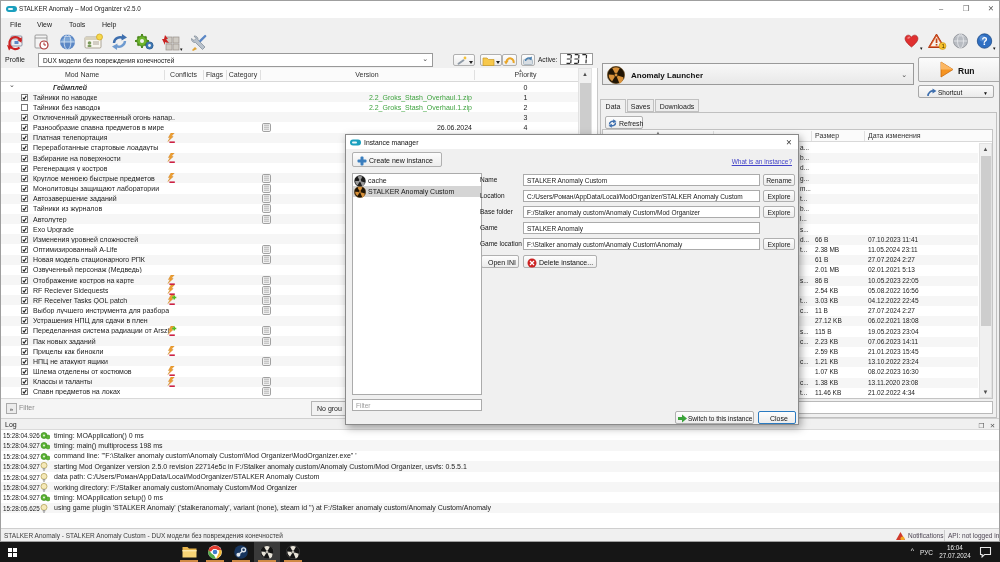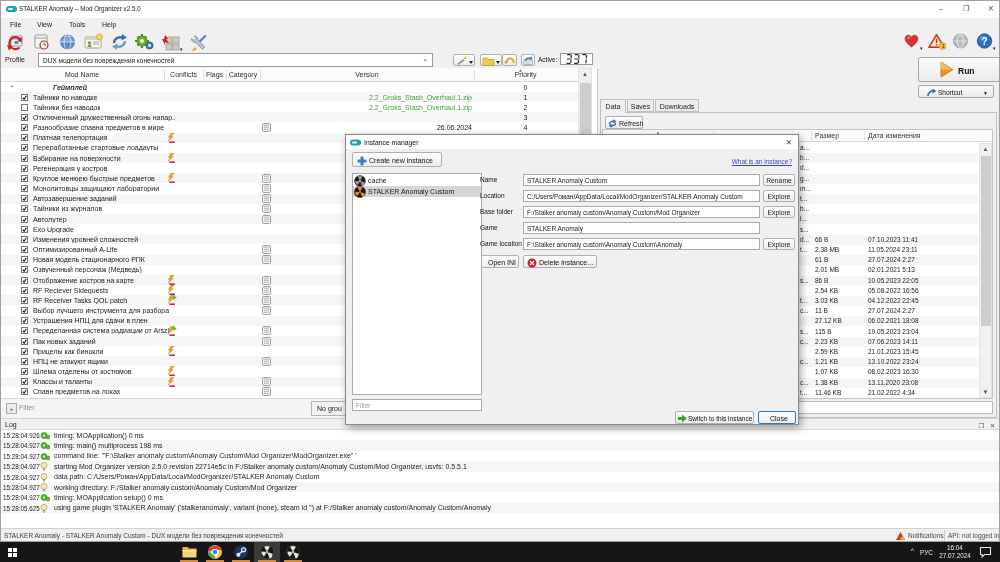--- a/index.html
+++ b/index.html
@@ -790,20 +790,33 @@
       <div class="sarrow" style="bottom:2px">▼</div>
     </div>
     <div class="filterbar">
       <div class="fexp">»</div>
       <span class="ftext">Filter</span>
       <div class="groupcombo">No grou</div>
     </div>
   </div>
 
   <div class="rightpanel">
+    <div class="launchcombo">
+      <span style="position:absolute;left:4px;top:2px"><svg viewBox="0 0 15 15" width="18" height="18">
+            <circle cx="7.5" cy="7.5" r="7.2" fill="#201505" stroke="#6b4a1a" stroke-width="0.5"></circle>
+            <g fill="#d8913a">
+              <path d="M7.5 7.5 L4.4 1.9 a6.3 6.3 0 0 1 6.2 0 z"></path>
+              <path d="M7.5 7.5 L13.6 9.4 a6.3 6.3 0 0 1 -3.1 5.4 z"></path>
+              <path d="M7.5 7.5 L4.5 12.8 a6.3 6.3 0 0 1 -3.1 -5.4 z" transform="rotate(3 7.5 7.5)"></path>
+            </g>
+            <circle cx="7.5" cy="7.5" r="1.5" fill="#d8913a" stroke="#201505" stroke-width="0.5"></circle>
+          </svg></span>
+      <span class="ltext">Anomaly Launcher</span>
+      <span class="carrow">⌄</span>
+    </div>
     <div class="runbtn">
       <span style="position:absolute;left:20px;top:3px"><svg width="16" height="18">
             <polygon points="2,1 14,8.5 2,16" fill="#f59422" stroke="#c96a0d" stroke-width="0.8"></polygon>
             <polygon points="2,1 14,8.5 2,8.5" fill="#fbb764"></polygon>
           </svg></span>
       <span class="runlabel">Run</span>
     </div>
     <div class="shortcutbtn">
       <span style="position:absolute;left:8px;top:2px"><svg width="10" height="9">
             <path d="M1 8 a5 5 0 0 1 6 -5" fill="none" stroke="#3e6fae" stroke-width="1.6"></path>

